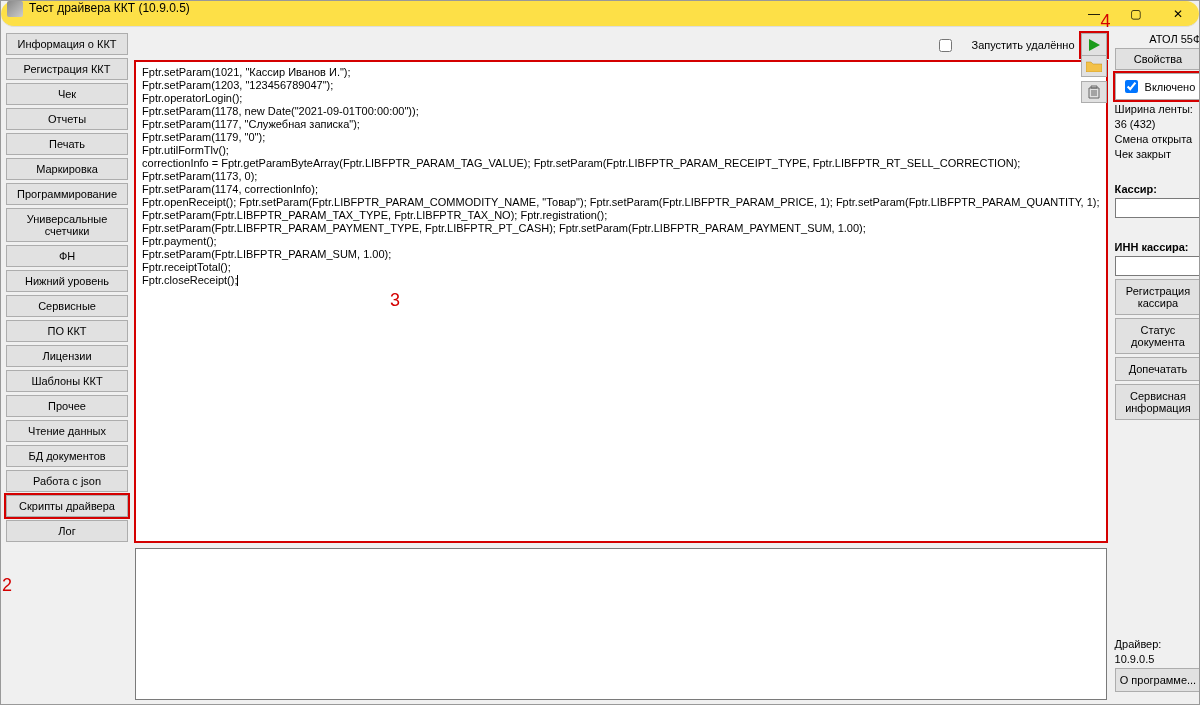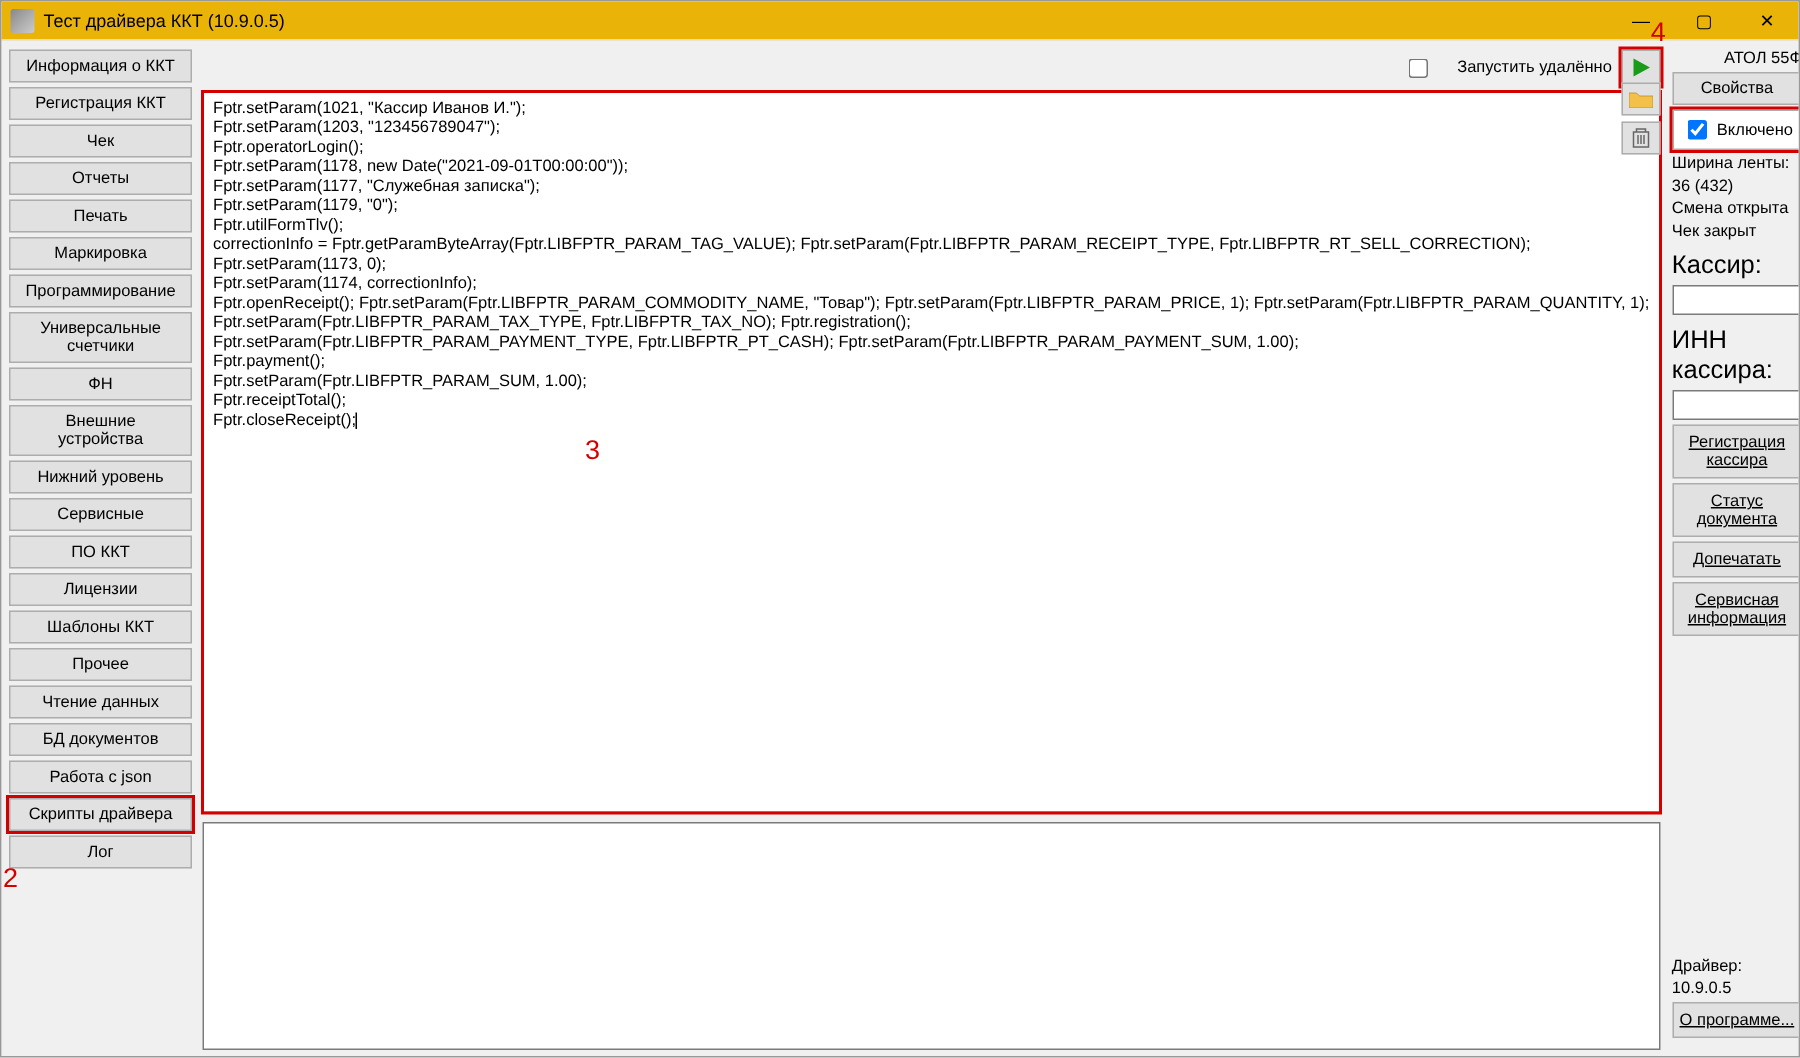--- a/index.html
+++ b/index.html
@@ -8,25 +8,26 @@
     font-family: "Segoe UI", Tahoma, sans-serif;
     font-size: 11px;
     background: #f0f0f0;
     width: 1200px;
     height: 705px;
     overflow: hidden;
     border: 1px solid #999;
   }
   .titlebar {
     height: 26px;
-    background: #eab308;
-    display: flex;
-    align-items: center;
+    background: #fde047;
+    display: flex;
+    align-items: flex-start;
     padding: 0 0 0 6px;
     border-bottom: 1px solid #ddd;
+    border-radius: 13px;
   }
   .titlebar .app-icon {
     width: 16px; height: 16px;
     background: linear-gradient(135deg,#888,#ccc);
     border-radius: 2px;
     margin-right: 6px;
   }
   .titlebar .title { flex: 1; font-size: 12px; }
   .win-controls { display: flex; height: 100%; }
   .win-btn {
@@ -130,38 +131,37 @@
   }
   .enabled-box {
     border: 1px solid #adadad;
     background: #fff;
     padding: 3px 5px;
     display: flex; align-items: center; gap: 4px;
     outline: 2px solid #d40000;
     justify-content: flex-end;
   }
   .info-line { text-align: left; font-size: 11px; }
-  .field-label { font-size: 17px; margin-top: 4px; }
+  .field-label { font-size: 11px; margin-top: 20px; font-weight: bold; }
   .text-input {
     width: 100%;
     height: 20px;
     border: 1px solid #7a7a7a;
     background: #fff;
     padding: 1px 3px;
     font-size: 11px;
   }
   .side-btn {
     background: #e1e1e1;
     border: 1px solid #adadad;
     padding: 5px 2px;
     text-align: center;
     cursor: pointer;
     font-size: 11px;
     line-height: 12px;
-    text-decoration: underline;
   }
   .spacer { flex: 1; }
   .driver-line { font-size: 11px; }
   .icon-btn {
     width: 26px; height: 22px;
     background: #e1e1e1;
     border: 1px solid #adadad;
     display:flex;align-items:center;justify-content:center;
     cursor:pointer;
   }
@@ -192,21 +192,20 @@
   <div class="left-col" id="left-nav">
       <div class="nav-btn">Информация о ККТ</div>
       <div class="nav-btn">Регистрация ККТ</div>
       <div class="nav-btn">Чек</div>
       <div class="nav-btn">Отчеты</div>
       <div class="nav-btn">Печать</div>
       <div class="nav-btn">Маркировка</div>
       <div class="nav-btn">Программирование</div>
       <div class="nav-btn">Универсальные счетчики</div>
       <div class="nav-btn">ФН</div>
-      <div class="nav-btn">Внешние устройства</div>
       <div class="nav-btn">Нижний уровень</div>
       <div class="nav-btn">Сервисные</div>
       <div class="nav-btn">ПО ККТ</div>
       <div class="nav-btn">Лицензии</div>
       <div class="nav-btn">Шаблоны ККТ</div>
       <div class="nav-btn">Прочее</div>
       <div class="nav-btn">Чтение данных</div>
       <div class="nav-btn">БД документов</div>
       <div class="nav-btn">Работа с json</div>
       <div class="nav-btn selected">Скрипты драйвера</div>

